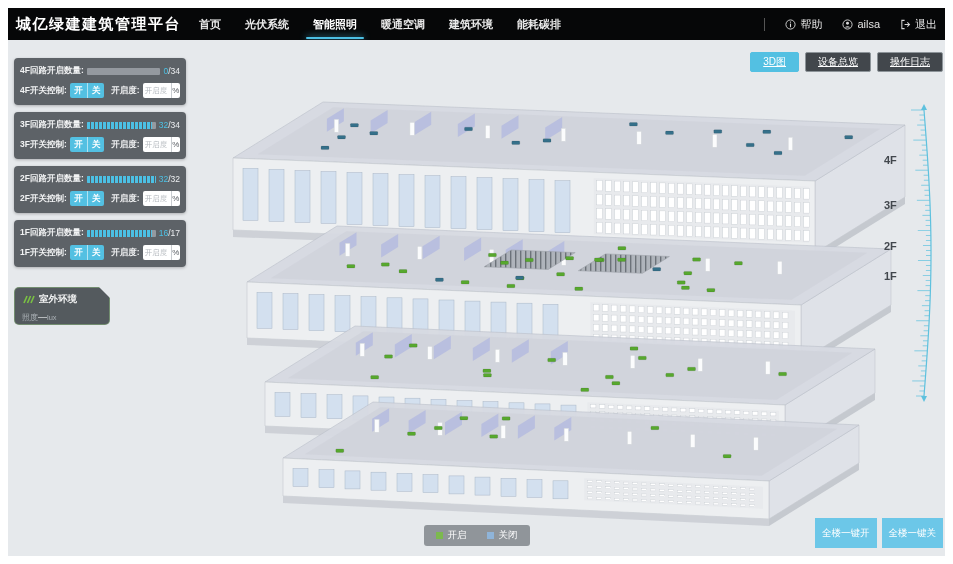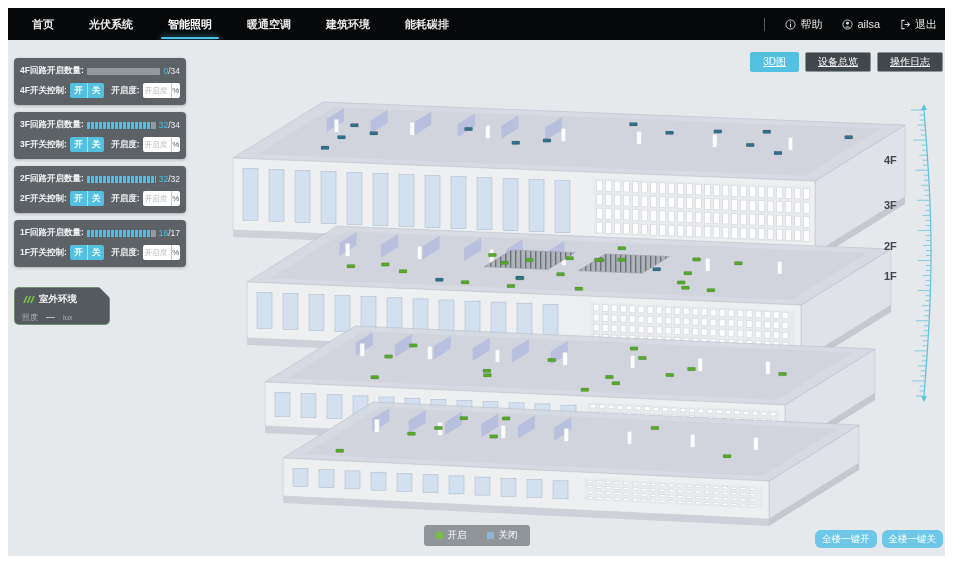--- a/index.html
+++ b/index.html
@@ -2,21 +2,21 @@
 <html><head>
 <meta charset="utf-8">
 <style>
   html,body{margin:0;padding:0;}
   body{width:953px;height:564px;background:#ffffff;font-family:"Liberation Sans",sans-serif;overflow:hidden;position:relative;}
   .page{position:absolute;left:8px;top:8px;right:8px;bottom:8px;}
 
   
   .app-header{position:absolute;left:0;top:0;right:0;height:32px;background:#060708;display:flex;align-items:center;color:#fff;}
   .app-title{font-size:15px;font-weight:bold;letter-spacing:1.5px;margin-left:8px;white-space:nowrap;}
-  .main-nav{display:flex;gap:31px;margin-left:22px;font-size:11px;}
+  .main-nav{display:flex;gap:20px;margin-left:16px;font-size:11px;}
   .nav-item{position:relative;color:#e9e9e9;font-weight:bold;cursor:pointer;padding:3px 2px;white-space:nowrap;}
   .nav-item.active{color:#ffffff;}
   .nav-item.active::after{content:"";position:absolute;left:-5px;right:-5px;bottom:-4px;height:2px;background:#4cc0e4;border-radius:2px;box-shadow:0 0 7px #4cc0e4;}
   .header-right{margin-left:auto;display:flex;align-items:center;gap:20px;margin-right:8px;font-size:11px;color:#e3e3e3;}
   .hdivider{width:1px;height:13px;background:#555;}
   .hitem{display:flex;align-items:center;gap:4px;cursor:pointer;white-space:nowrap;}
   .hicon{display:inline-flex;}
 
   
   .stage{position:absolute;left:0;top:32px;right:0;bottom:0;background:#e6e9ec;overflow:hidden;}
@@ -39,46 +39,47 @@
   .sw{width:19px;height:15px;border:none;background:#53c0e2;color:#fff;font-size:8.5px;font-weight:bold;cursor:pointer;padding:0;line-height:15px;}
   .sw + .sw{border-left:1px solid rgba(255,255,255,0.55);}
   .dim-wrap{display:flex;height:15px;border-radius:2px;overflow:hidden;}
   .dim-input{width:24px;height:15px;border:none;background:#fff;font-size:7.5px;color:#555;padding:0 2px;outline:none;}
   .dim-input::placeholder{color:#b3b8bd;}
   .pct{width:13px;height:15px;border:none;border-left:1px solid #c8ccd0;background:#fff;color:#565b60;font-size:8px;cursor:pointer;padding:0;}
 
   
   .outdoor{position:absolute;left:6px;top:247px;width:96px;height:38px;background:rgba(72,77,81,0.92);border:1px solid rgba(150,205,130,0.45);border-radius:5px;clip-path:polygon(0 0,calc(100% - 11px) 0,100% 11px,100% 100%,0 100%);padding:5px 7px;box-sizing:border-box;}
   .outdoor .otitle{display:flex;align-items:center;gap:4px;font-size:9.5px;font-weight:bold;color:#f4f5f5;}
-  .outdoor .orow{margin-top:6px;font-size:8px;color:#aab0b5;display:flex;align-items:baseline;gap:8px;}
+  .outdoor .orow{margin-top:6px;font-size:8px;color:#aab0b5;display:flex;align-items:baseline;}
   .outdoor .oval{color:#e8eaeb;font-size:9px;}
   .outdoor .ounit{font-size:7.5px;}
 
   
   .floor-markers{position:absolute;right:0;top:0;width:100%;height:100%;pointer-events:none;}
   .fmark{position:absolute;left:876px;font-size:11px;font-weight:bold;color:#42474d;pointer-events:auto;cursor:pointer;}
   #ruler{position:absolute;right:8px;top:62px;}
 
   
   .legend{position:absolute;left:50%;transform:translateX(-50%);bottom:10px;background:rgba(125,130,135,0.82);border-radius:3px;padding:4px 12px;display:flex;gap:20px;align-items:flex-end;font-family:Liberation Serif, serif;}
   .lg-item{display:flex;align-items:center;gap:5px;font-size:9.5px;color:#fff;white-space:nowrap;}
   .lg-swatch{width:7px;height:7px;display:inline-block;}
 
   
   .footer-btns{position:absolute;right:2px;bottom:8px;display:flex;gap:5px;}
-  .fbtn{height:18px;padding:0 7px;background:#6cc7e8;border:none;border-radius:6px;color:#fff;font-size:9.5px;cursor:pointer;white-space:nowrap;}
+  .fbtn{height:30px;padding:0 7px;background:#6cc7e8;border:none;border-radius:0;color:#fff;font-size:9.5px;cursor:pointer;white-space:nowrap;}
 
   #building{position:absolute;left:195px;top:6px;}
 </style>
 </head>
 <body>
 
 <div class="page">
 
   <header class="app-header">
+    <div class="app-title">城亿绿建建筑管理平台</div>
     <nav class="main-nav" id="main-nav">
         <span class="nav-item">首页</span>
         <span class="nav-item">光伏系统</span>
         <span class="nav-item active">智能照明</span>
         <span class="nav-item">暖通空调</span>
         <span class="nav-item">建筑环境</span>
         <span class="nav-item">能耗碳排</span>
       </nav>
     <div class="header-right">
       <span class="hdivider"></span>

